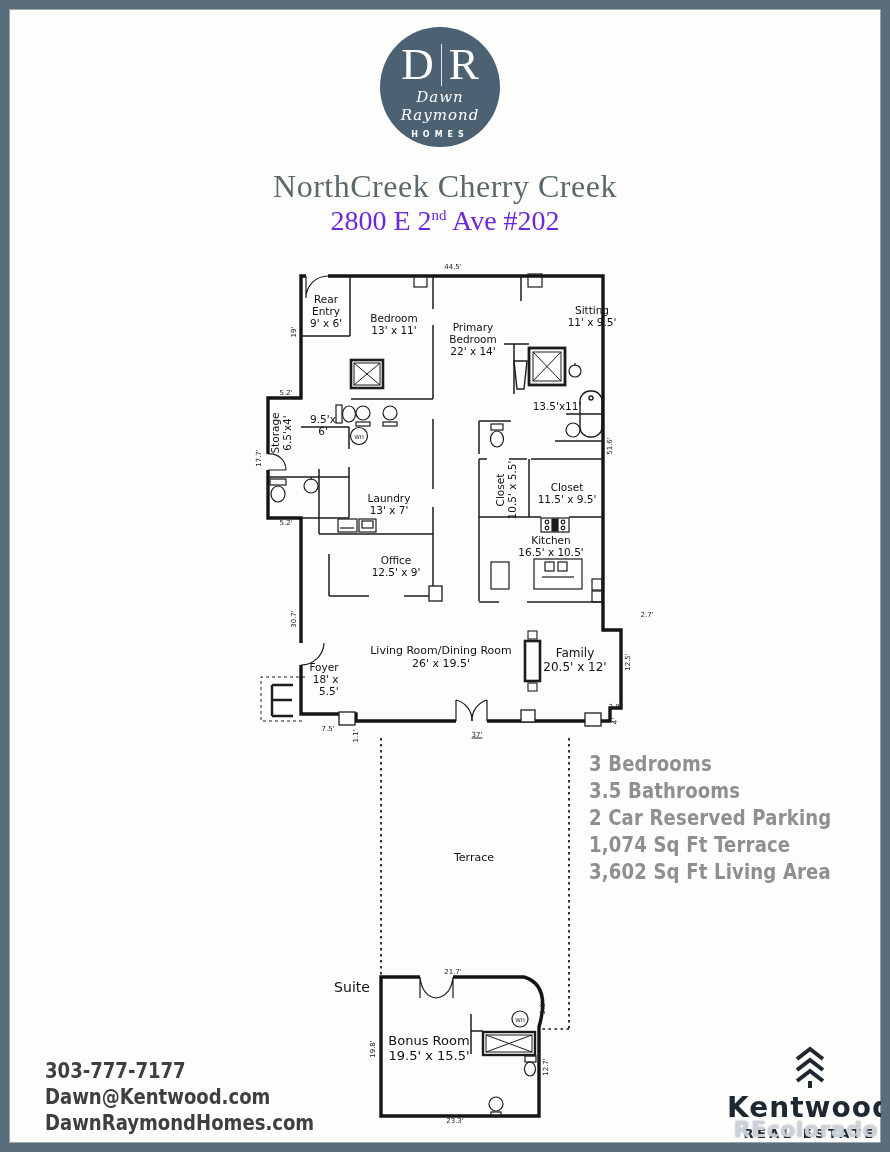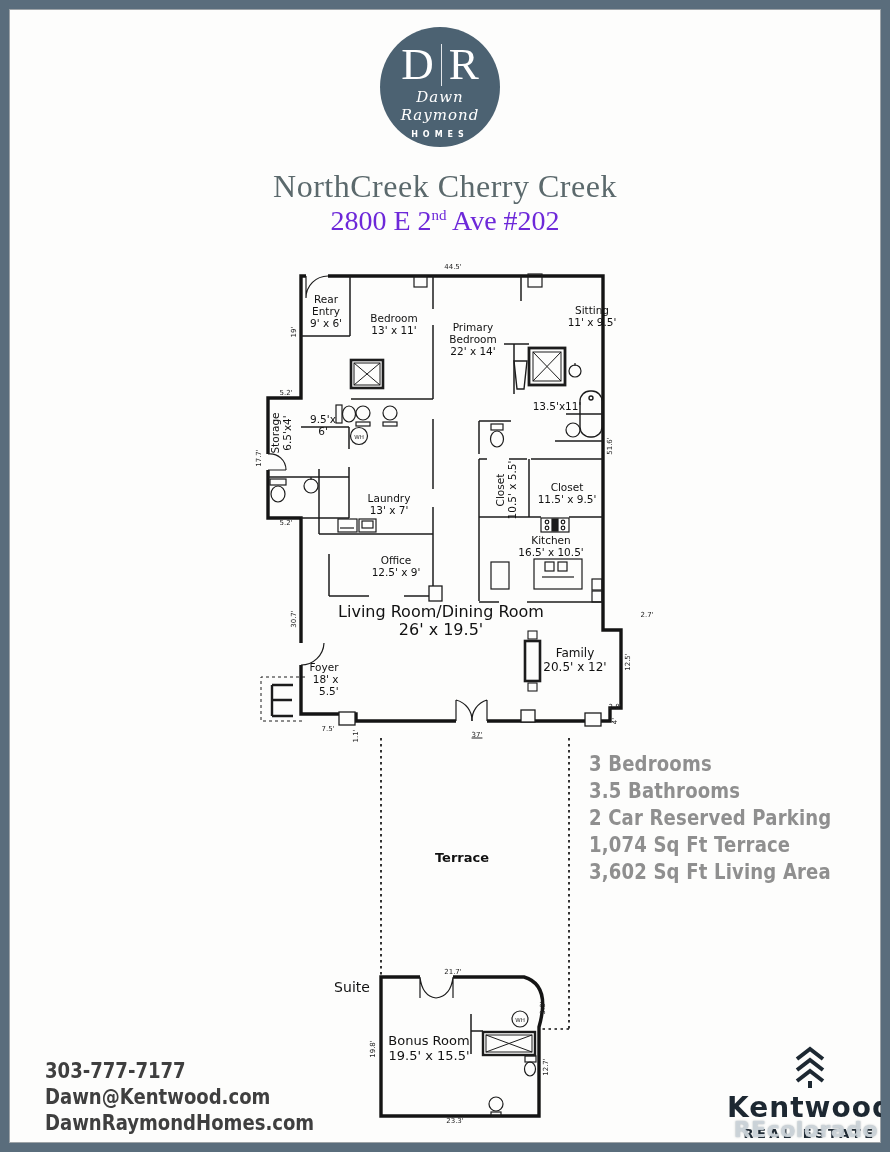--- a/index.html
+++ b/index.html
@@ -257,34 +257,34 @@
         <div>11.5' x 9.5'</div>
       </div>
       <div class="room-label" style="left: 542px; top: 537px; transform: translate(-50%, -50%);">
         <div>Kitchen</div>
         <div>16.5' x 10.5'</div>
       </div>
       <div class="room-label" style="left: 387px; top: 557px; transform: translate(-50%, -50%);">
         <div>Office</div>
         <div>12.5' x 9'</div>
       </div>
-      <div class="room-label" style="left: 432px; top: 612px; font-size: 16px; transform: translate(-50%, -50%);">
+      <div class="room-label" style="left: 432px; top: 649px; font-size: 11px; transform: translate(-50%, -50%);">
         <div>Living Room/Dining Room</div>
         <div>26' x 19.5'</div>
       </div>
       <div class="room-label" style="left: 566px; top: 652px; font-size: 12px; transform: translate(-50%, -50%);">
         <div>Family</div>
         <div>20.5' x 12'</div>
       </div>
       <div class="room-label" style="left: 315px; top: 670px; transform: translate(-50%, -50%); text-align: right;">
         <div>Foyer</div>
         <div>18' x</div>
         <div>5.5'</div>
       </div>
-      <div class="room-label" style="left: 453px; top: 849px; font-size: 13px; font-weight: 700; transform: translate(-50%, -50%);">
+      <div class="room-label" style="left: 465px; top: 849px; font-size: 11px; font-weight: 400; transform: translate(-50%, -50%);">
         <div>Terrace</div>
       </div>
       <div class="room-label" style="left: 343px; top: 978px; font-size: 14px; transform: translate(-50%, -50%);">
         <div>Suite</div>
       </div>
       <div class="room-label" style="left: 420px; top: 1040px; font-size: 13px; transform: translate(-50%, -50%);">
         <div>Bonus Room</div>
         <div>19.5' x 15.5'</div>
       </div>
     </div>

